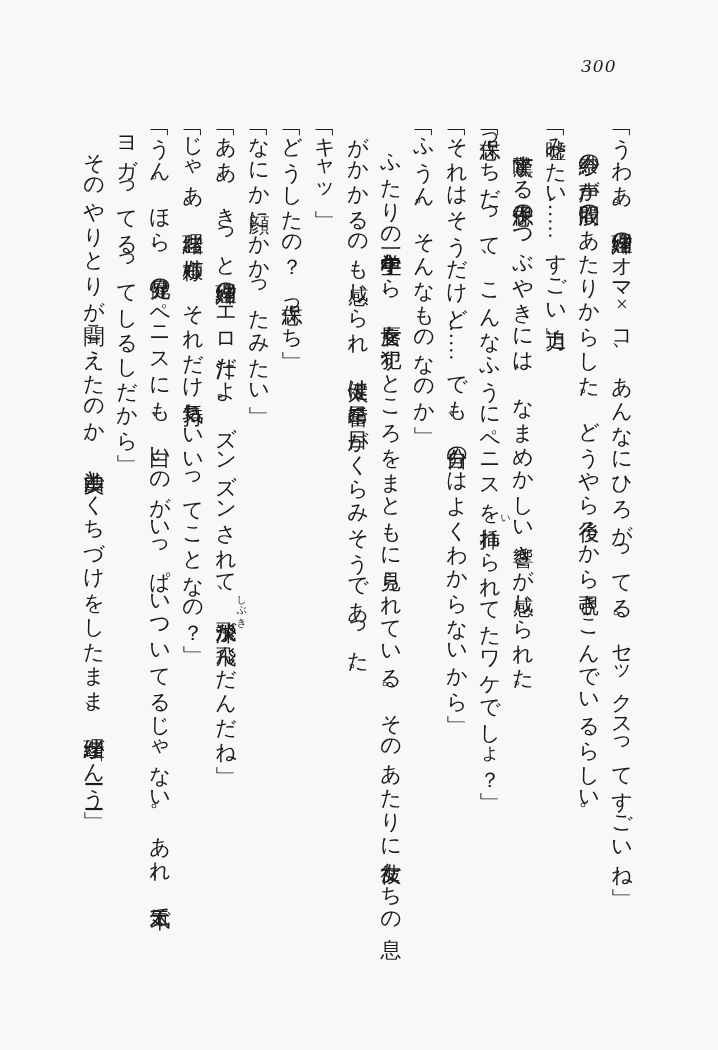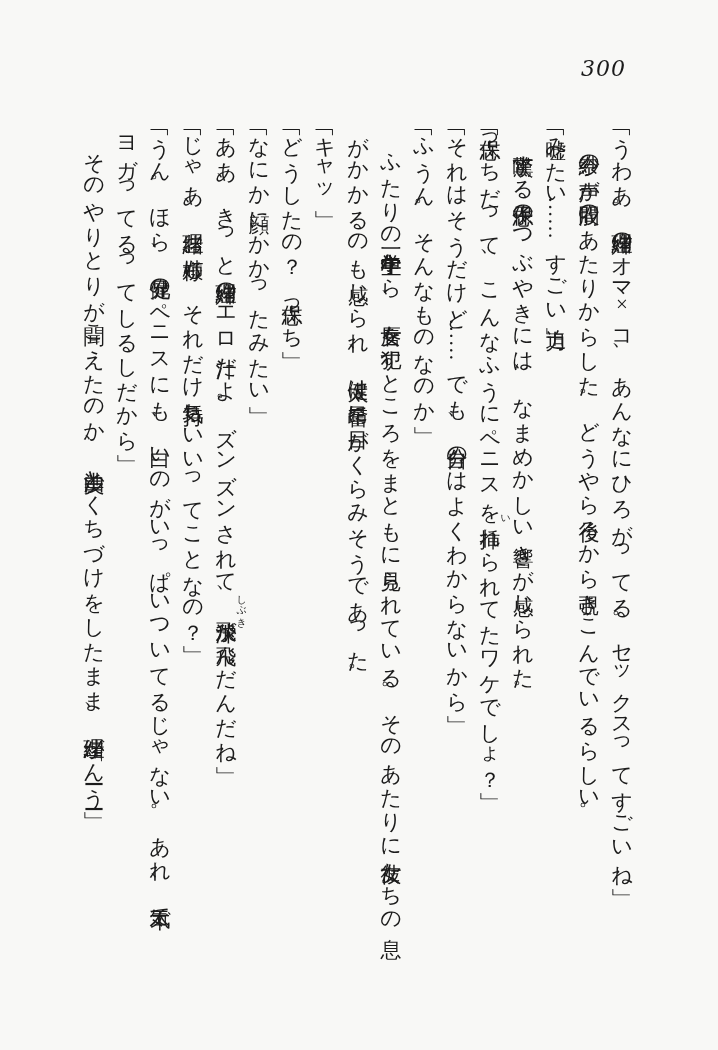--- a/index.html
+++ b/index.html
@@ -17,21 +17,21 @@
   .page {
     position: absolute;
     inset: 0;
   }
   .page-number {
     position: absolute;
     left: 581px;
     top: 56px;
     font-family: "DejaVu Serif", "Liberation Serif", serif;
     font-style: italic;
-    font-size: 22px;
+    font-size: 17px;
     color: #1b1b1b;
     letter-spacing: 1px;
   }
   .text-block {
     position: absolute;
     top: 122px;
     right: 80px;
     height: 815px;
     writing-mode: vertical-rl;
     text-orientation: mixed;

